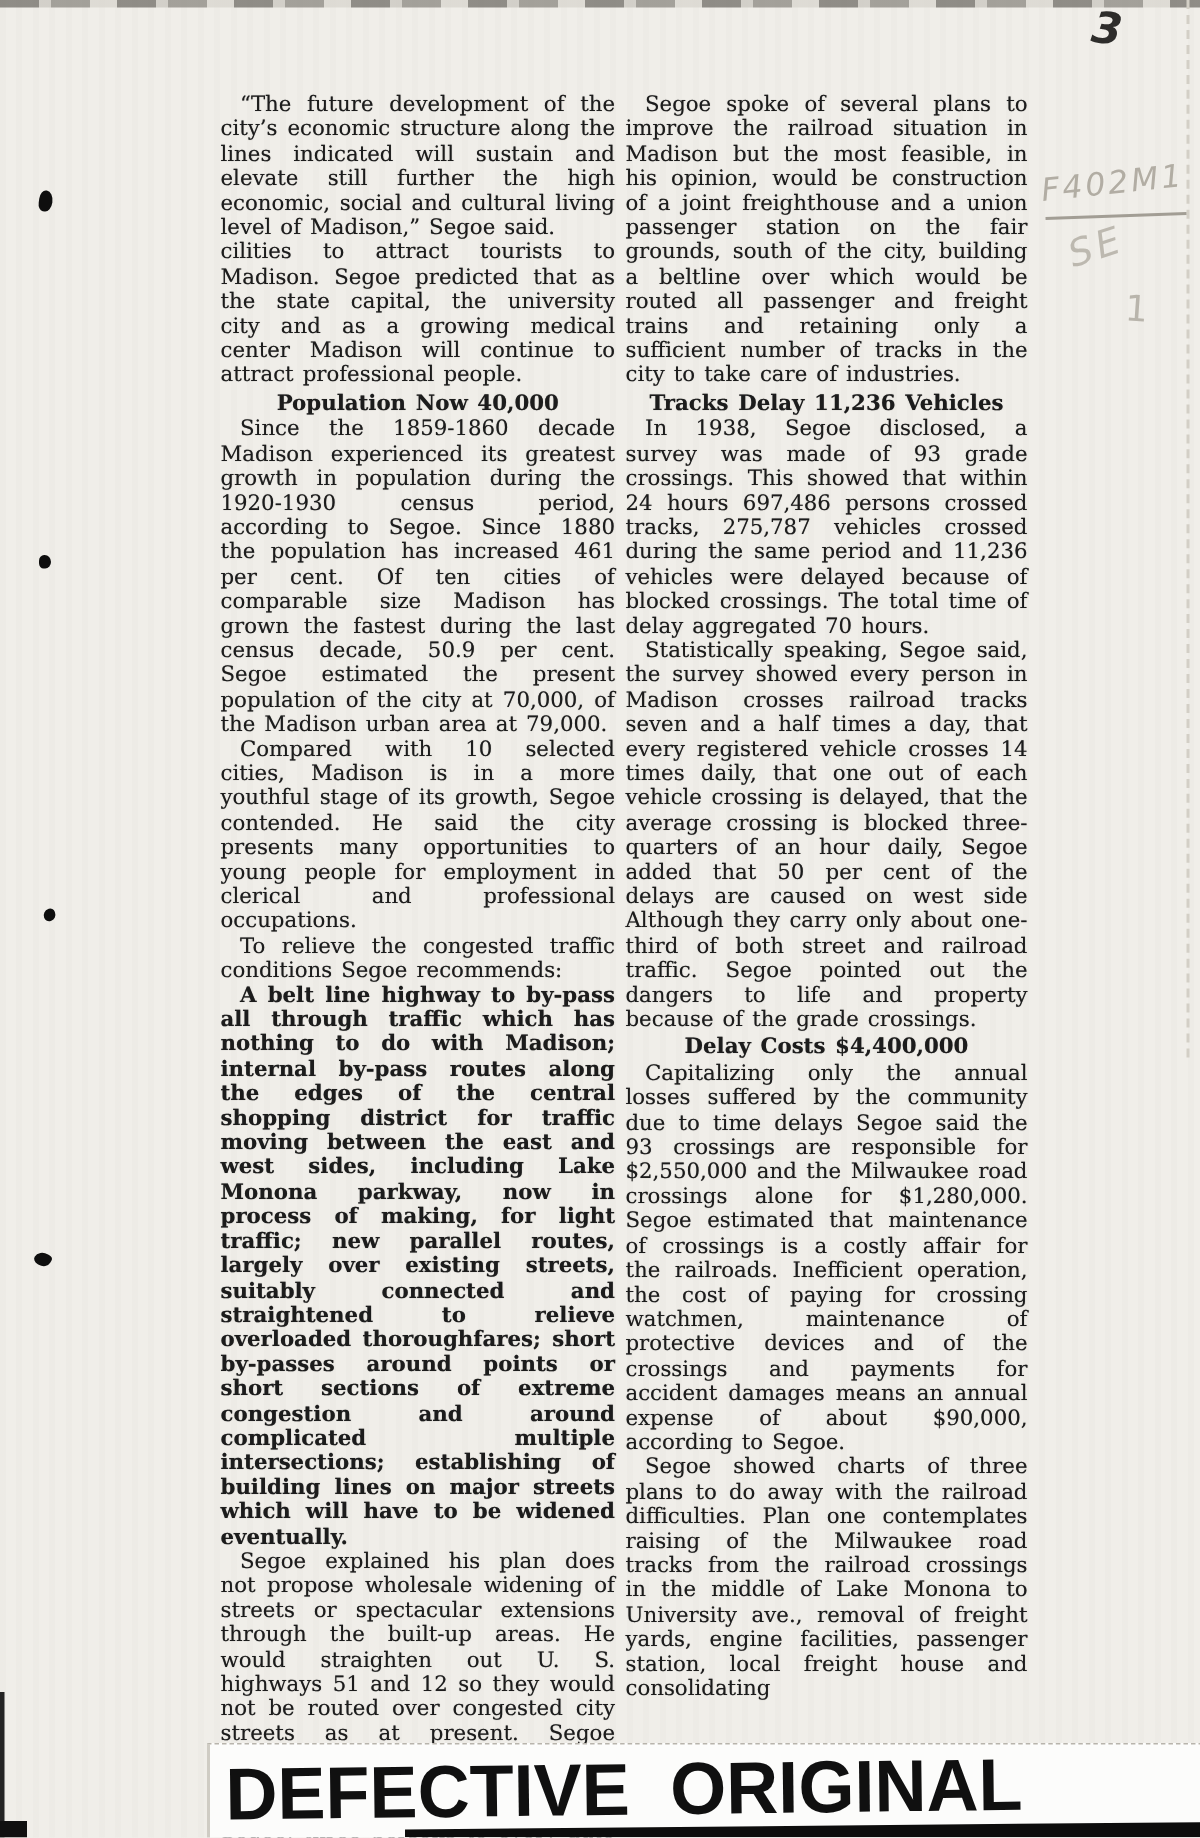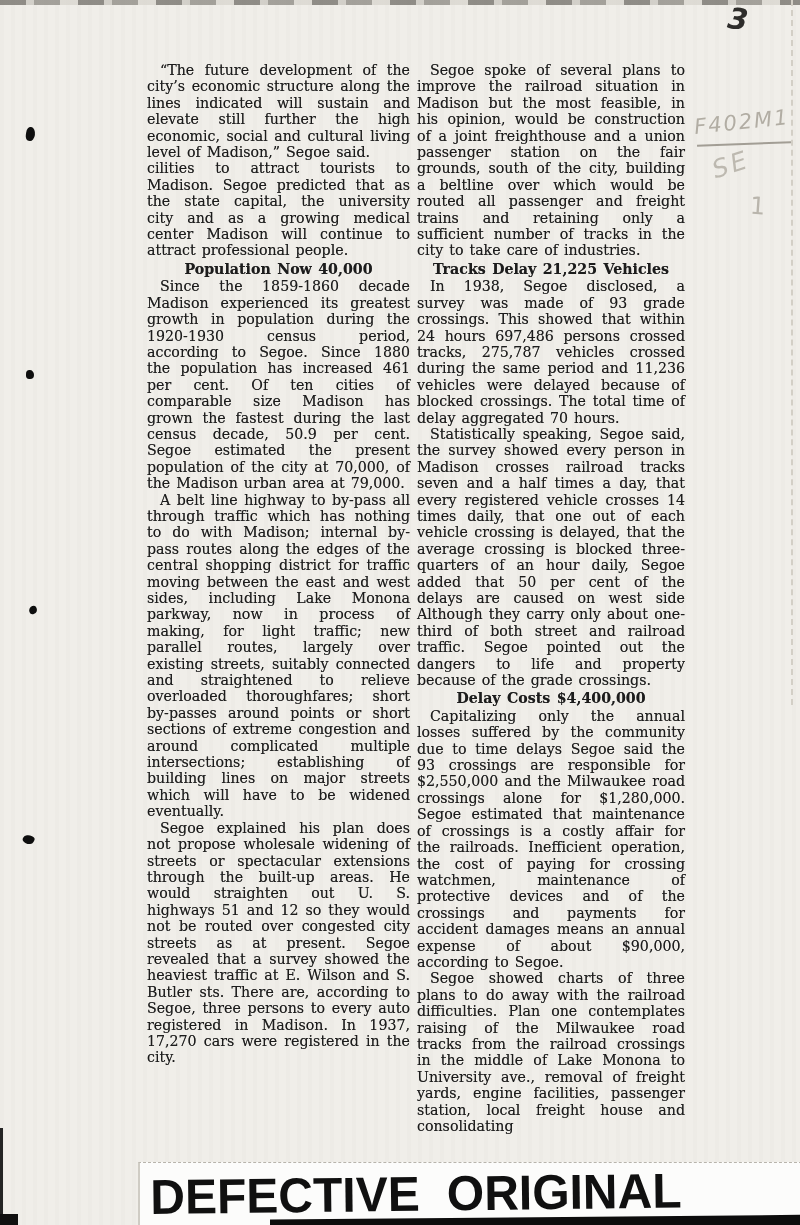--- a/index.html
+++ b/index.html
@@ -22,21 +22,21 @@
   .column{
     position:absolute;top:62px;
     font-size:14.2px;line-height:16.4px;text-align:justify;
     word-spacing:1.5px;
     text-shadow:0 0 0.5px rgba(20,20,20,0.55);
   }
   #left-col{left:147px;width:263px;}
   #right-col{left:417px;width:268px;}
   .para{margin:0;}
   .para.ind{text-indent:13px;}
-  .para.bold{font-weight:normal;}
+  .para.bold{font-weight:bold;}
   .head{
     margin:2px 0 1px 0;font-size:14.2px;line-height:16.4px;
     font-weight:bold;text-align:center;
   }
   .handwritten-number{
     position:absolute;left:728px;top:2px;
     font-family:"DejaVu Sans", sans-serif;font-size:29px;font-weight:bold;
     font-style:italic;color:#2e2d2b;transform:rotate(7deg);
   }
   .pencil{color:#a39e93;font-family:"DejaVu Sans", sans-serif;}
@@ -96,26 +96,28 @@
 <div class="ink-spot spot1"></div>
 <div class="ink-spot spot2"></div>
 <div class="ink-spot spot3"></div>
 <div class="ink-spot spot4"></div>
 
 <div id="left-col" class="column">
     <p class="para ind">“The future development of the city’s economic structure along the lines indicated will sustain and elevate still further the high economic, social and cultural living level of Madison,” Segoe said.</p>
     <p class="para">cilities to attract tourists to Madison. Segoe predicted that as the state capital, the university city and as a growing medical center Madison will continue to attract professional people.</p>
     <h3 class="head">Population Now 40,000</h3>
     <p class="para ind">Since the 1859-1860 decade Madison experienced its greatest growth in population during the 1920-1930 census period, according to Segoe. Since 1880 the population has increased 461 per cent. Of ten cities of comparable size Madison has grown the fastest during the last census decade, 50.9 per cent. Segoe estimated the present population of the city at 70,000, of the Madison urban area at 79,000.</p>
+    <p class="para ind">Compared with 10 selected cities, Madison is in a more youthful stage of its growth, Segoe contended. He said the city presents many opportunities to young people for employment in clerical and professional occupations.</p>
+    <p class="para ind">To relieve the congested traffic conditions Segoe recommends:</p>
     <p class="para ind bold">A belt line highway to by-pass all through traffic which has nothing to do with Madison; internal by-pass routes along the edges of the central shopping district for traffic moving between the east and west sides, including Lake Monona parkway, now in process of making, for light traffic; new parallel routes, largely over existing streets, suitably connected and straightened to relieve overloaded thoroughfares; short by-passes around points or short sections of extreme congestion and around complicated multiple intersections; establishing of building lines on major streets which will have to be widened eventually.</p>
     <p class="para ind">Segoe explained his plan does not propose wholesale widening of streets or spectacular extensions through the built-up areas. He would straighten out U. S. highways 51 and 12 so they would not be routed over congested city streets as at present. Segoe revealed that a survey showed the heaviest traffic at E. Wilson and S. Butler sts. There are, according to Segoe, three persons to every auto registered in Madison. In 1937, 17,270 cars were registered in the city.</p>
   </div>
 <div id="right-col" class="column">
     <p class="para ind">Segoe spoke of several plans to improve the railroad situation in Madison but the most feasible, in his opinion, would be construction of a joint freighthouse and a union passenger station on the fair grounds, south of the city, building a beltline over which would be routed all passenger and freight trains and retaining only a sufficient number of tracks in the city to take care of industries.</p>
-    <h3 class="head">Tracks Delay 21,225 Vehicles</h3>
+    <h3 class="head">Tracks Delay 11,236 Vehicles</h3>
     <p class="para ind">In 1938, Segoe disclosed, a survey was made of 93 grade crossings. This showed that within 24 hours 697,486 persons crossed tracks, 275,787 vehicles crossed during the same period and 11,236 vehicles were delayed because of blocked crossings. The total time of delay aggregated 70 hours.</p>
     <p class="para ind">Statistically speaking, Segoe said, the survey showed every person in Madison crosses railroad tracks seven and a half times a day, that every registered vehicle crosses 14 times daily, that one out of each vehicle crossing is delayed, that the average crossing is blocked three-quarters of an hour daily, Segoe added that 50 per cent of the delays are caused on west side Although they carry only about one-third of both street and railroad traffic. Segoe pointed out the dangers to life and property because of the grade crossings.</p>
     <h3 class="head">Delay Costs $4,400,000</h3>
     <p class="para ind">Capitalizing only the annual losses suffered by the community due to time delays Segoe said the 93 crossings are responsible for $2,550,000 and the Milwaukee road crossings alone for $1,280,000. Segoe estimated that maintenance of crossings is a costly affair for the railroads. Inefficient operation, the cost of paying for crossing watchmen, maintenance of protective devices and of the crossings and payments for accident damages means an annual expense of about $90,000, according to Segoe.</p>
     <p class="para ind">Segoe showed charts of three plans to do away with the railroad difficulties. Plan one contemplates raising of the Milwaukee road tracks from the railroad crossings in the middle of Lake Monona to University ave., removal of freight yards, engine facilities, passenger station, local freight house and consolidating</p>
   </div>
 
 <div class="left-edge-line"></div>
 
 <div class="banner">

